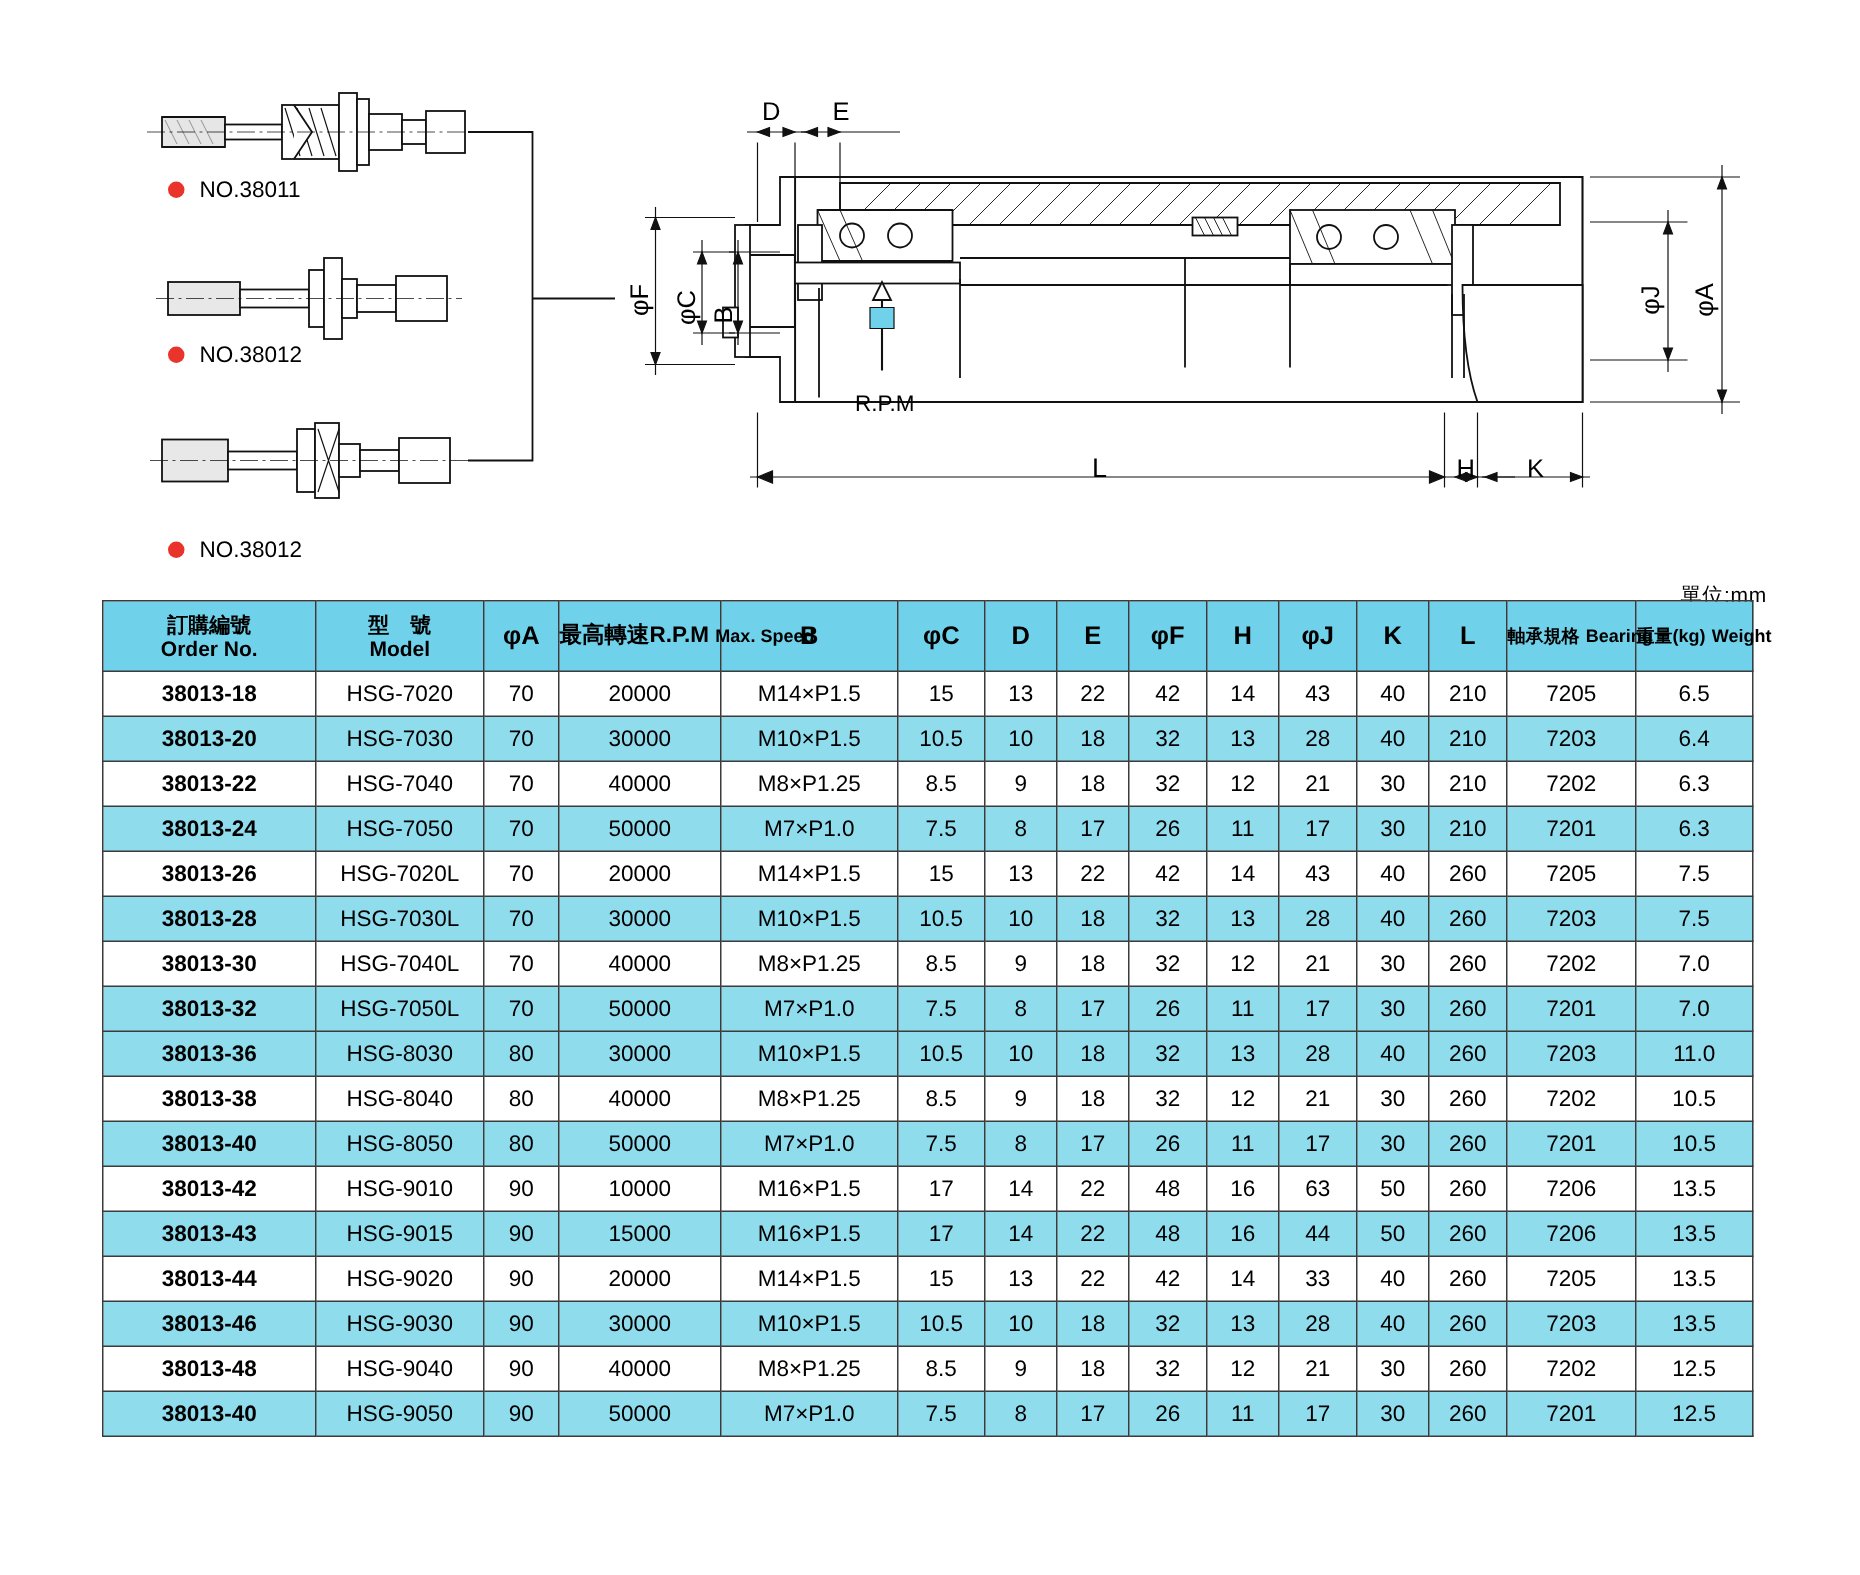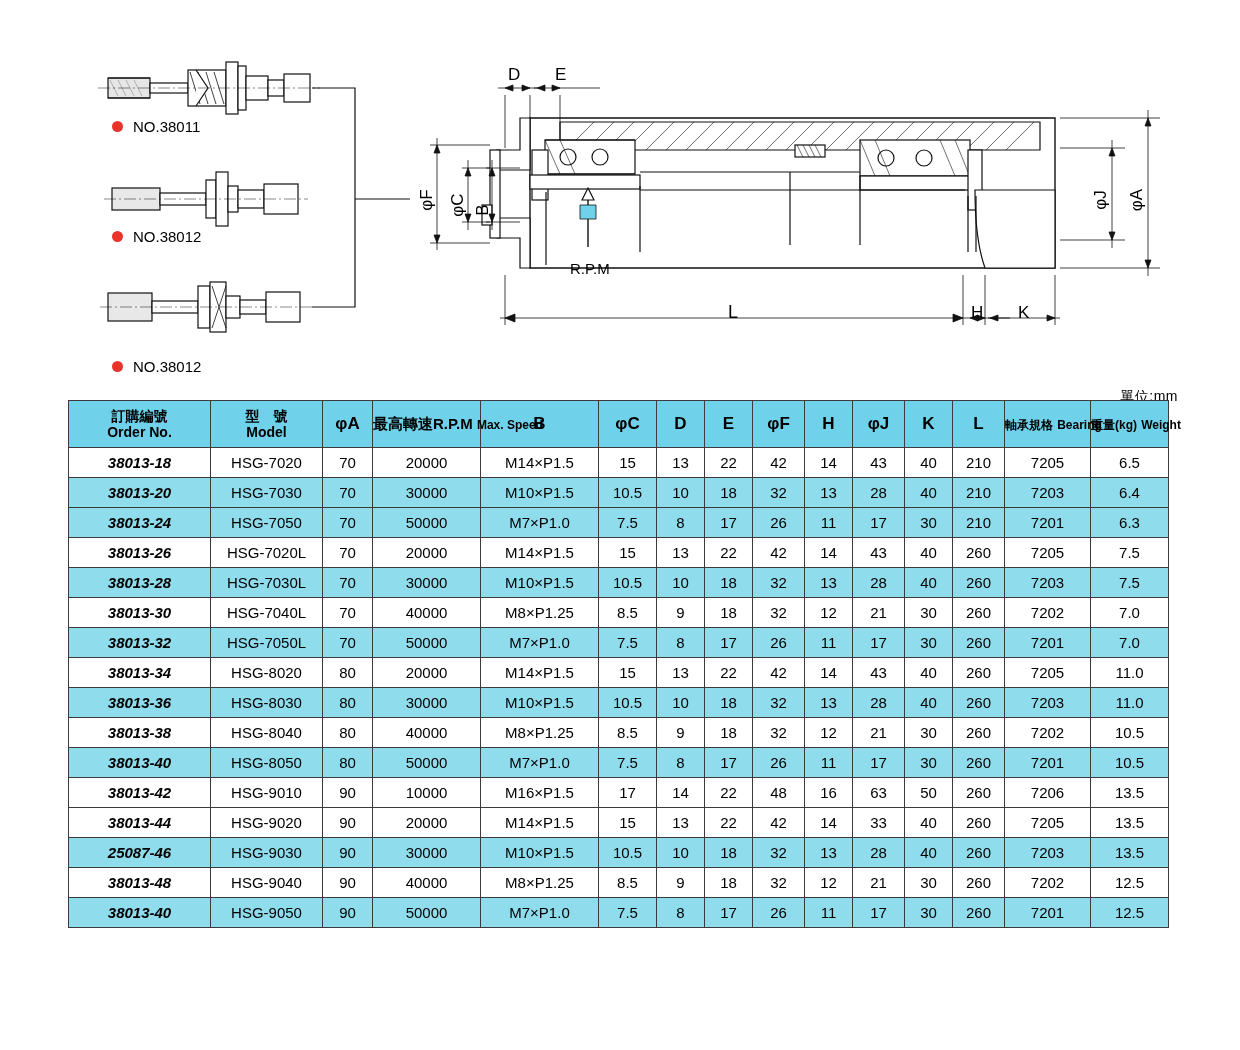--- a/index.html
+++ b/index.html
@@ -78,21 +78,20 @@
   thead th .cn { display: block; font-size: 14px; }
   thead th .en { display: block; font-size: 14px; }
   thead th .big { font-size: 17px; }
   thead th .sm { font-size: 15px; }
   thead th .sm2 { font-size: 12px; }
 
   tbody tr.odd td { background: #ffffff; }
   tbody tr.even td { background: #8fdced; }
 
   td.order {
-    font-style: italic;
     font-weight: bold;
     font-size: 16px;
   }
   td.model { font-size: 15px; }
 
   
   col.c-order { width: 142px; }
   col.c-model { width: 112px; }
   col.c-pa    { width: 50px; }
   col.c-speed { width: 108px; }
@@ -440,20 +439,37 @@
           <td>10</td>
           <td>18</td>
           <td>32</td>
           <td>13</td>
           <td>28</td>
           <td>40</td>
           <td>210</td>
           <td>7203</td>
           <td>6.4</td>
         </tr>
+        <tr class="odd">
+          <td class="order">38013-22</td>
+          <td class="model">HSG-7040</td>
+          <td>70</td>
+          <td>40000</td>
+          <td>M8×P1.25</td>
+          <td>8.5</td>
+          <td>9</td>
+          <td>18</td>
+          <td>32</td>
+          <td>12</td>
+          <td>21</td>
+          <td>30</td>
+          <td>210</td>
+          <td>7202</td>
+          <td>6.3</td>
+        </tr>
         <tr class="even">
           <td class="order">38013-24</td>
           <td class="model">HSG-7050</td>
           <td>70</td>
           <td>50000</td>
           <td>M7×P1.0</td>
           <td>7.5</td>
           <td>8</td>
           <td>17</td>
           <td>26</td>
@@ -525,37 +541,20 @@
           <td>8</td>
           <td>17</td>
           <td>26</td>
           <td>11</td>
           <td>17</td>
           <td>30</td>
           <td>260</td>
           <td>7201</td>
           <td>7.0</td>
         </tr>
-        <tr class="odd">
-          <td class="order">38013-34</td>
-          <td class="model">HSG-8020</td>
-          <td>80</td>
-          <td>20000</td>
-          <td>M14×P1.5</td>
-          <td>15</td>
-          <td>13</td>
-          <td>22</td>
-          <td>42</td>
-          <td>14</td>
-          <td>43</td>
-          <td>40</td>
-          <td>260</td>
-          <td>7205</td>
-          <td>11.0</td>
-        </tr>
         <tr class="even">
           <td class="order">38013-36</td>
           <td class="model">HSG-8030</td>
           <td>80</td>
           <td>30000</td>
           <td>M10×P1.5</td>
           <td>10.5</td>
           <td>10</td>
           <td>18</td>
           <td>32</td>
@@ -610,39 +609,56 @@
           <td>14</td>
           <td>22</td>
           <td>48</td>
           <td>16</td>
           <td>63</td>
           <td>50</td>
           <td>260</td>
           <td>7206</td>
           <td>13.5</td>
         </tr>
+        <tr class="even">
+          <td class="order">38013-43</td>
+          <td class="model">HSG-9015</td>
+          <td>90</td>
+          <td>15000</td>
+          <td>M16×P1.5</td>
+          <td>17</td>
+          <td>14</td>
+          <td>22</td>
+          <td>48</td>
+          <td>16</td>
+          <td>44</td>
+          <td>50</td>
+          <td>260</td>
+          <td>7206</td>
+          <td>13.5</td>
+        </tr>
         <tr class="odd">
           <td class="order">38013-44</td>
           <td class="model">HSG-9020</td>
           <td>90</td>
           <td>20000</td>
           <td>M14×P1.5</td>
           <td>15</td>
           <td>13</td>
           <td>22</td>
           <td>42</td>
           <td>14</td>
           <td>33</td>
           <td>40</td>
           <td>260</td>
           <td>7205</td>
           <td>13.5</td>
         </tr>
         <tr class="even">
-          <td class="order">25087-46</td>
+          <td class="order">38013-46</td>
           <td class="model">HSG-9030</td>
           <td>90</td>
           <td>30000</td>
           <td>M10×P1.5</td>
           <td>10.5</td>
           <td>10</td>
           <td>18</td>
           <td>32</td>
           <td>13</td>
           <td>28</td>

